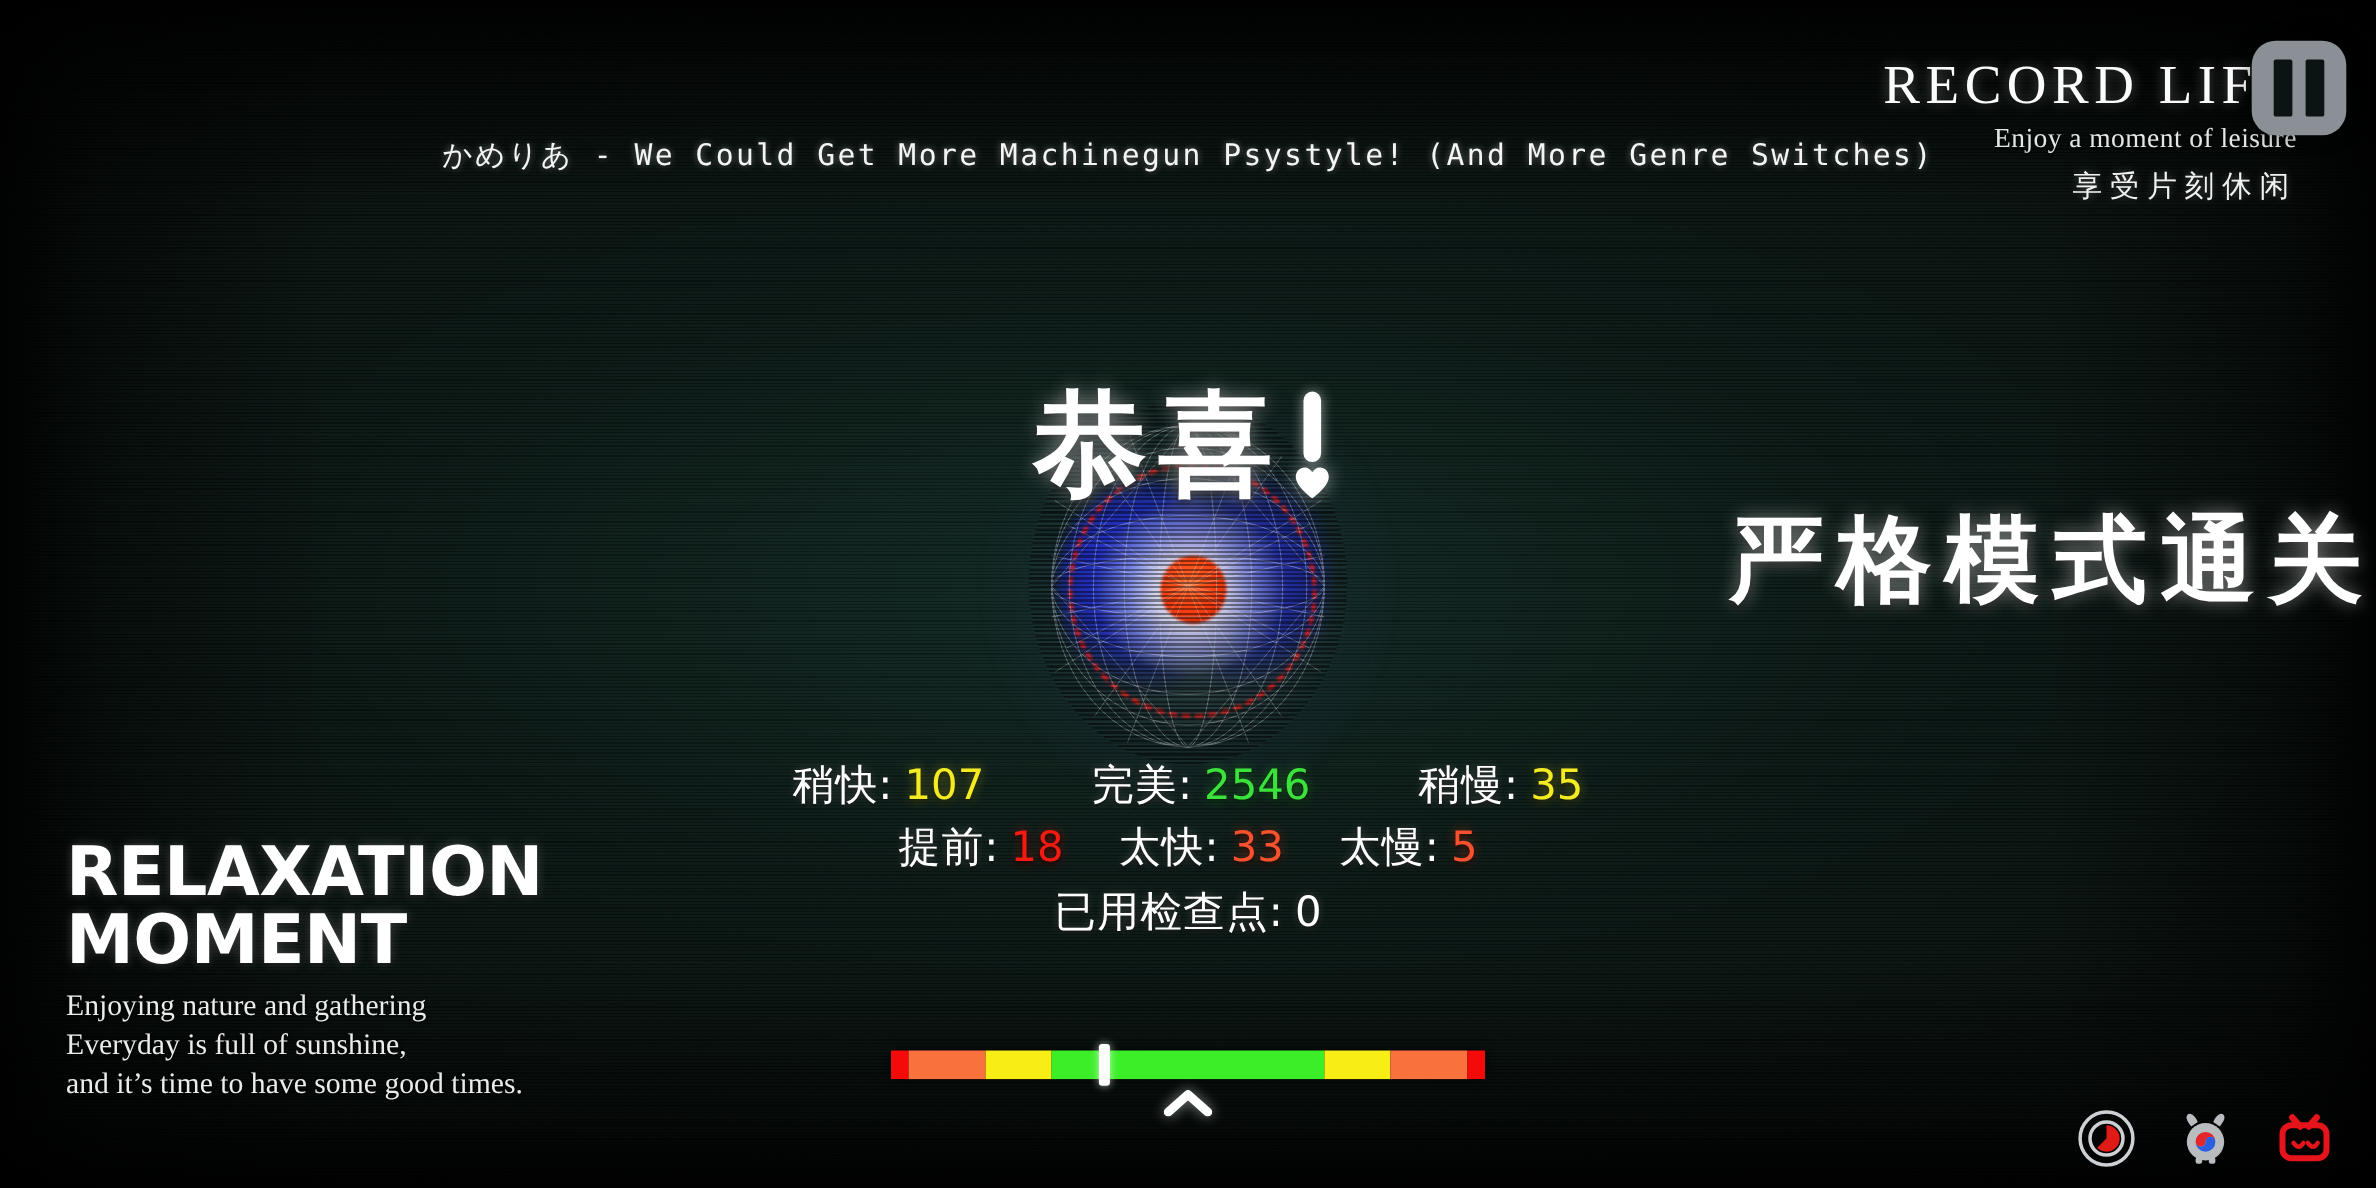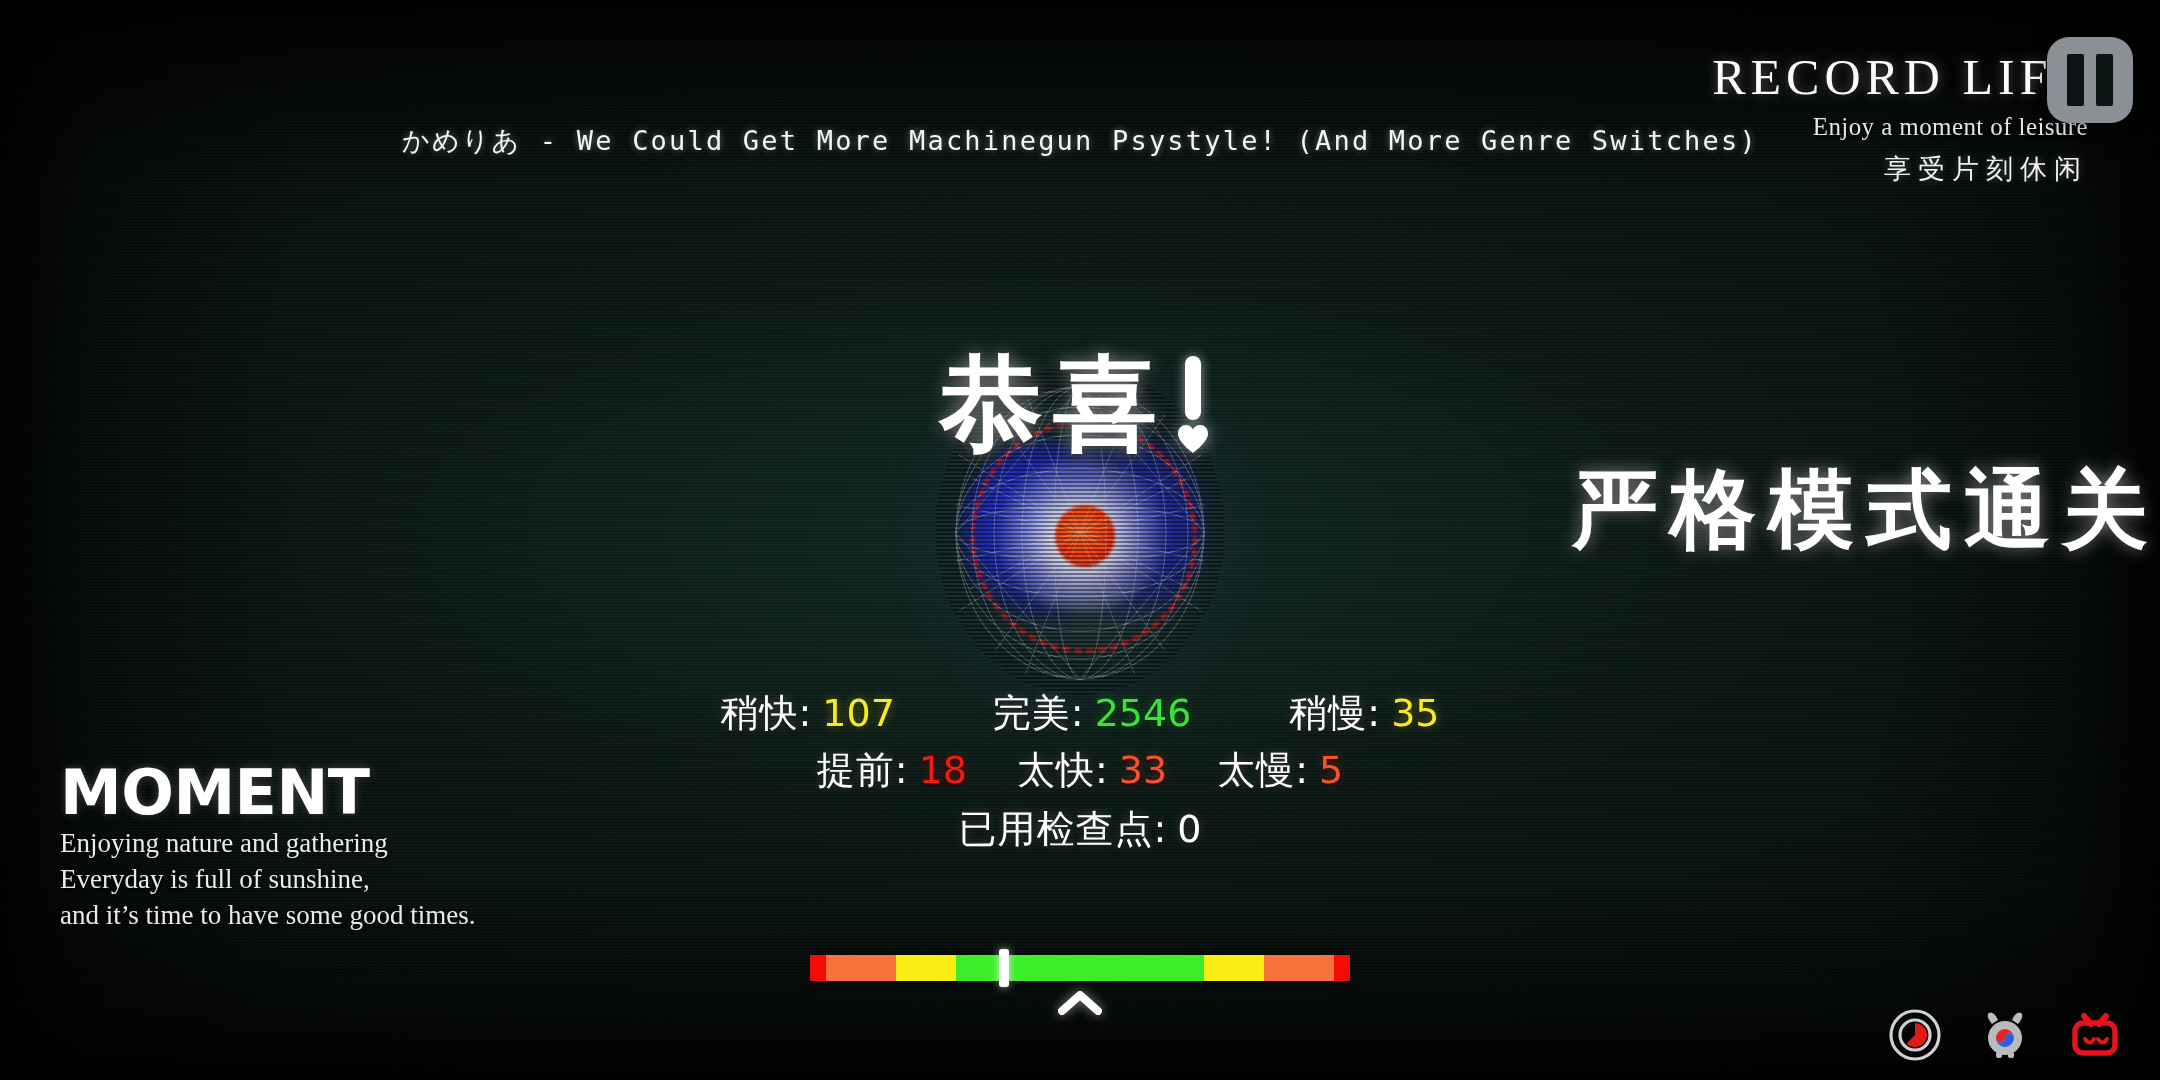--- a/index.html
+++ b/index.html
@@ -166,21 +166,21 @@
   
   #relax{
     position:absolute;left:60px;top:763px;z-index:13;
   }
   #relax-title{
     font-family:"DejaVu Sans","Liberation Sans",sans-serif;
     font-size:62px;font-weight:700;color:#ffffff;line-height:.98;letter-spacing:-.5px;
     text-shadow:0 0 10px rgba(255,255,255,.25),0 2px 6px rgba(0,0,0,.95);
   }
   #relax-lines{
-    margin-top:2px;
+    margin-top:12px;
     font-family:"Liberation Serif","DejaVu Serif",serif;
     font-size:27px;color:#e9ecea;line-height:1.33;
     text-shadow:0 1px 4px rgba(0,0,0,.95);
   }
 
   
   #timing{
     position:absolute;left:810px;top:955px;width:540px;z-index:13;
   }
   #timing-bar{
@@ -299,20 +299,21 @@
     <div class="stat-row r3">
       <span class="stat">
         <span class="lbl">已用检查点:</span>
         <span class="val v-white" style="color: rgb(255, 255, 255);">0</span>
       </span>
     </div>
   </div>
 
   <div id="relax">
     <div id="relax-title">
+      <div>RELAXATION</div>
       <div>MOMENT</div>
     </div>
     <div id="relax-lines">
       <div>Enjoying nature and gathering</div>
       <div>Everyday is full of sunshine,</div>
       <div>and it’s time to have some good times.</div>
     </div>
   </div>
 
   <div id="timing">

